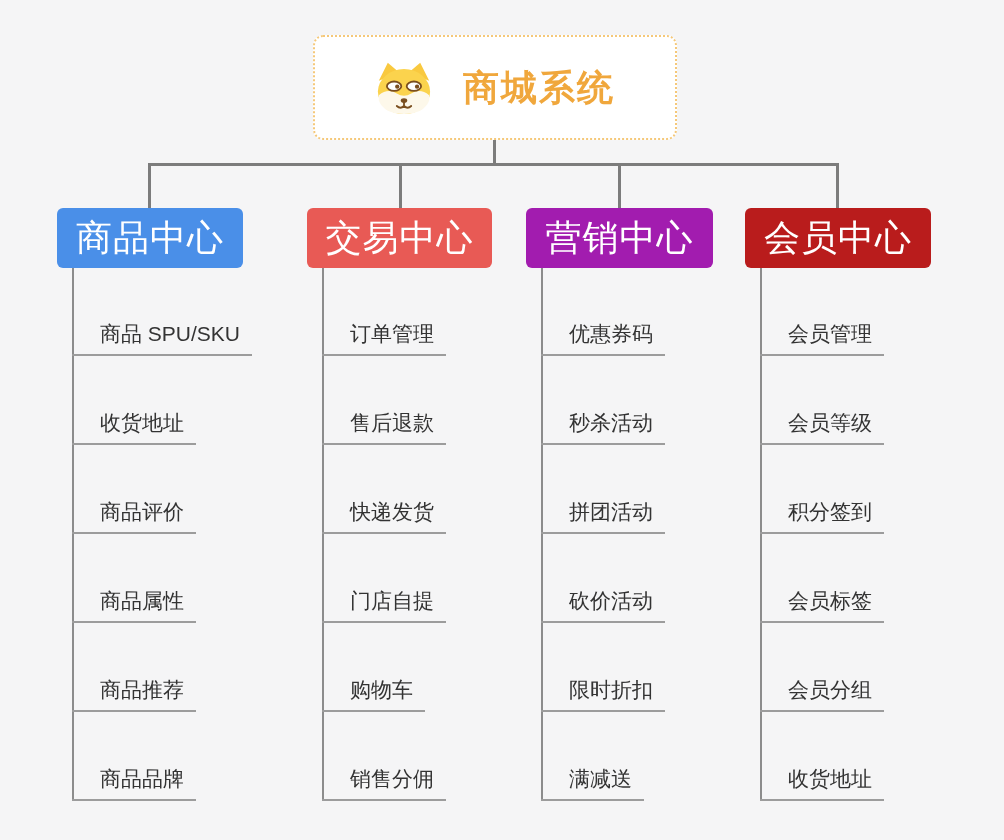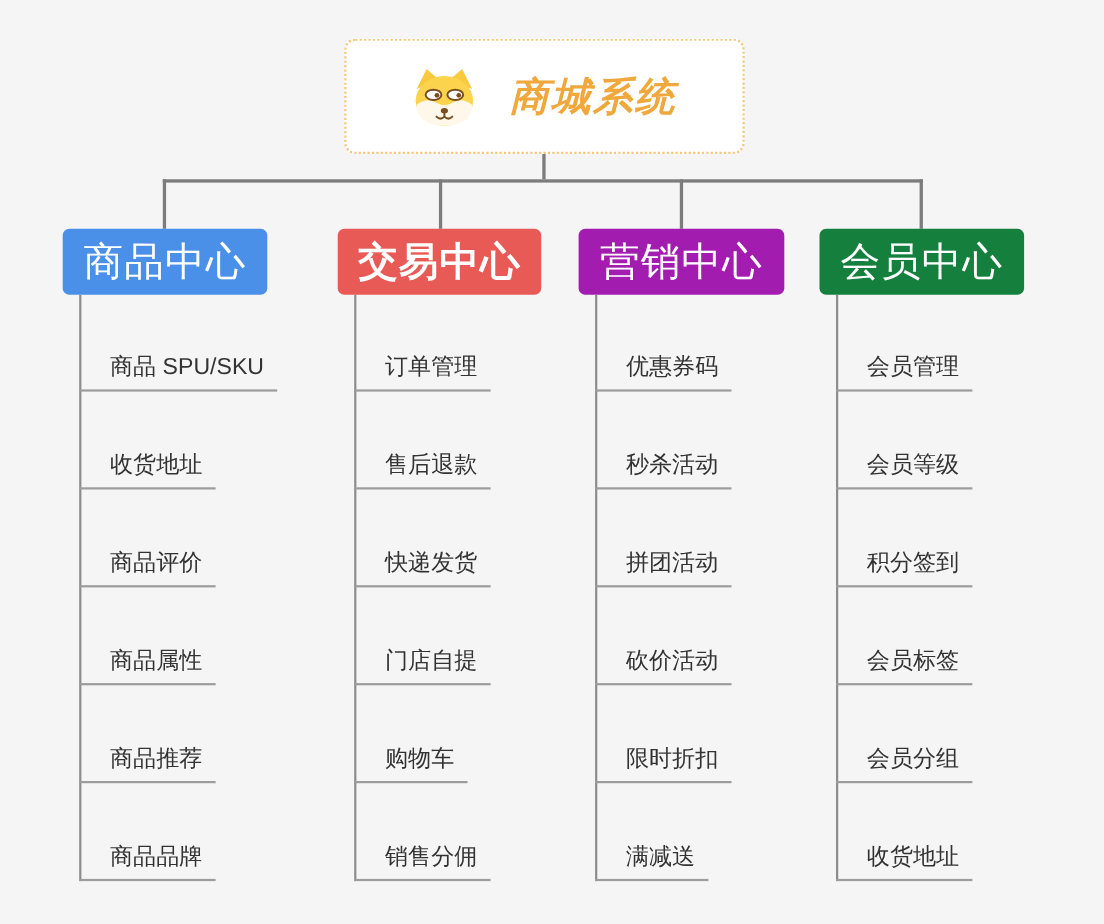--- a/index.html
+++ b/index.html
@@ -9,21 +9,20 @@
     width:1004px;height:840px;overflow:hidden;
   }
   .canvas{position:relative;width:1004px;height:840px;background:#f5f5f6;}
 
   
   .root-node{
     position:absolute;left:313px;top:35px;width:364px;height:105px;
     background:#ffffff;border:2px dotted #f5c879;border-radius:10px;
     display:flex;align-items:center;justify-content:center;gap:30px;
     box-sizing:border-box;
-    font-style:italic;
   }
   .root-title{
     font-size:36px;font-weight:600;color:#f0a73c;letter-spacing:2px;line-height:1;
   }
   .logo{display:inline-flex;align-items:center;}
 
   
   .line{position:absolute;background:#7c7c7c;}
   .stem{left:493px;top:140px;width:3px;height:23px;}
   .bus{left:148px;top:163px;width:691px;height:3px;}
@@ -33,23 +32,23 @@
   .trunk{position:absolute;top:268px;width:2px;height:533px;background:#8c8c8c;}
   .t0{left:72px}.t1{left:322px}.t2{left:541px}.t3{left:760px}
 
   
   .branch-header{
     position:absolute;top:208px;height:60px;border-radius:6px;
     display:flex;align-items:center;justify-content:center;
     color:#ffffff;font-size:36px;letter-spacing:1px;box-sizing:border-box;
   }
   .h0{left:57px;width:186px;background:#4a8fe8;}
-  .h1{left:307px;width:185px;background:#e85a55;font-weight:bold;}
+  .h1{left:307px;width:185px;background:#e85a55;}
   .h2{left:526px;width:187px;background:#a21caf;}
-  .h3{left:745px;width:186px;background:#15803d;}
+  .h3{left:745px;width:186px;background:#b91c1c;}
 
   
   .leaf{
     position:absolute;display:inline-block;white-space:nowrap;
     font-size:21px;line-height:27px;color:#333333;
     padding:0 12px 7px 28px;border-bottom:2px solid #9c9c9c;text-align:center;
   }
   .c0{left:72px}.c1{left:322px}.c2{left:541px}.c3{left:760px}
   .r0{top:320px}.r1{top:409px}.r2{top:498px}.r3{top:587px}.r4{top:676px}.r5{top:765px}
 </style>

